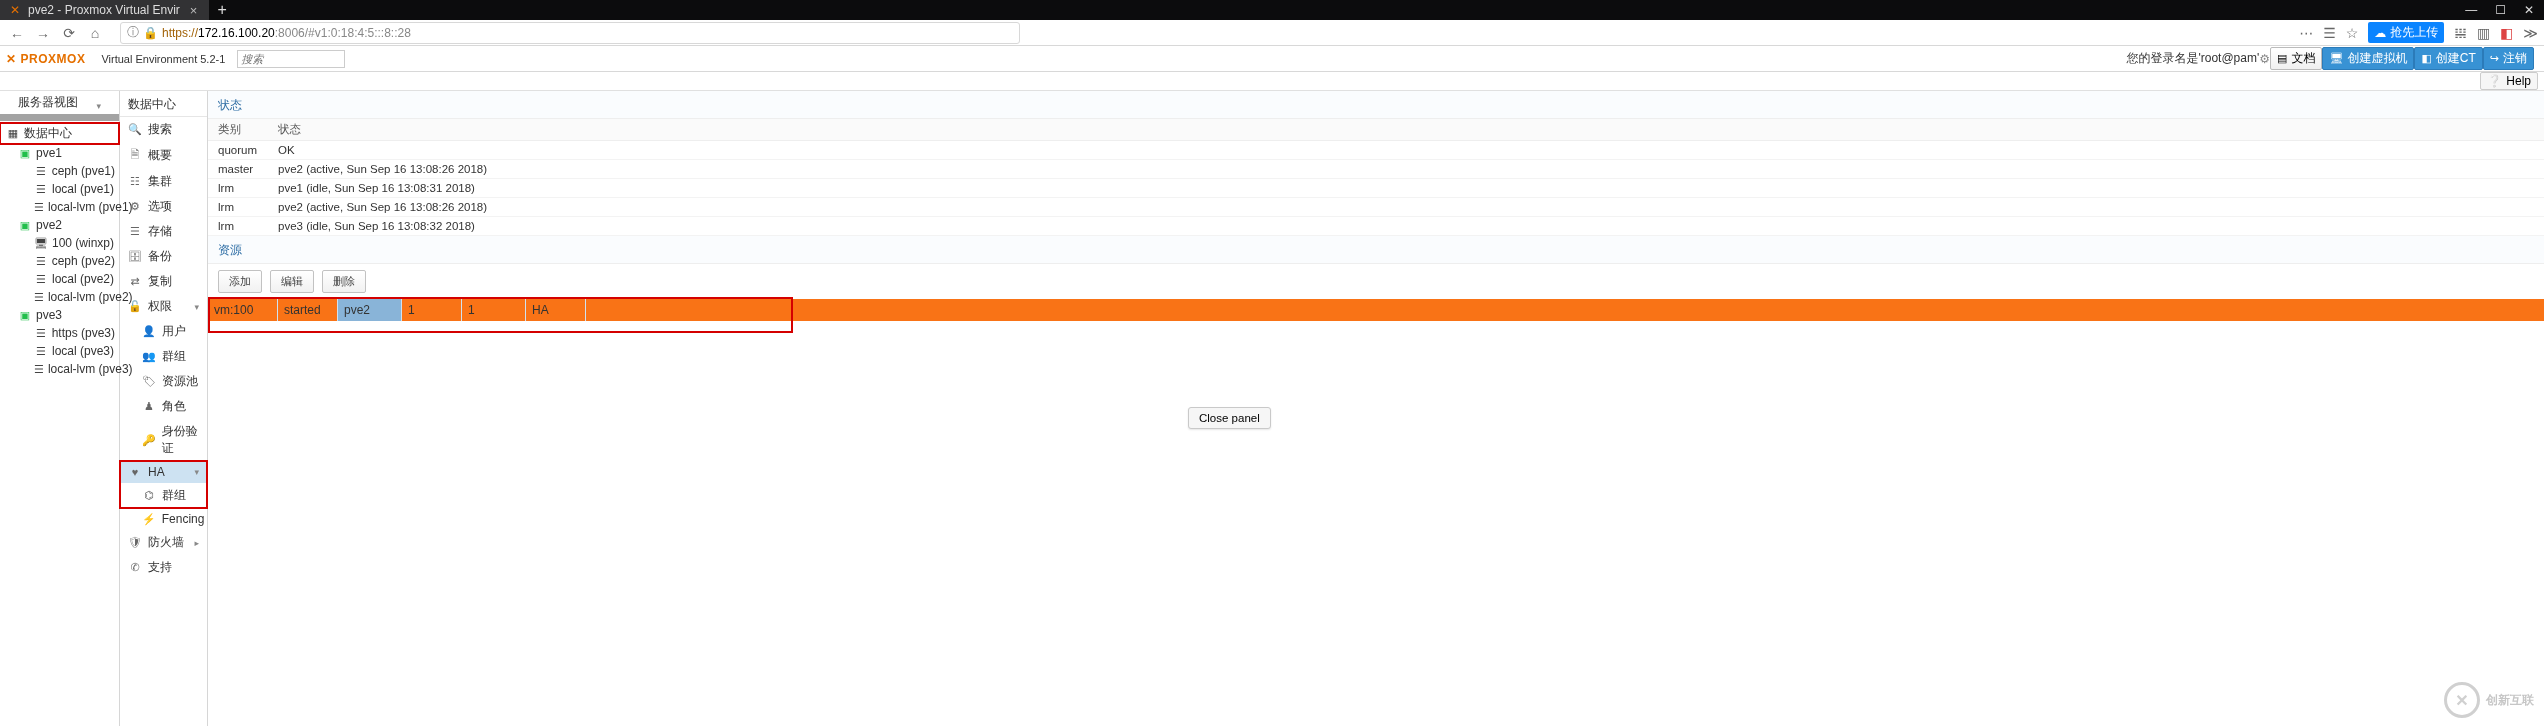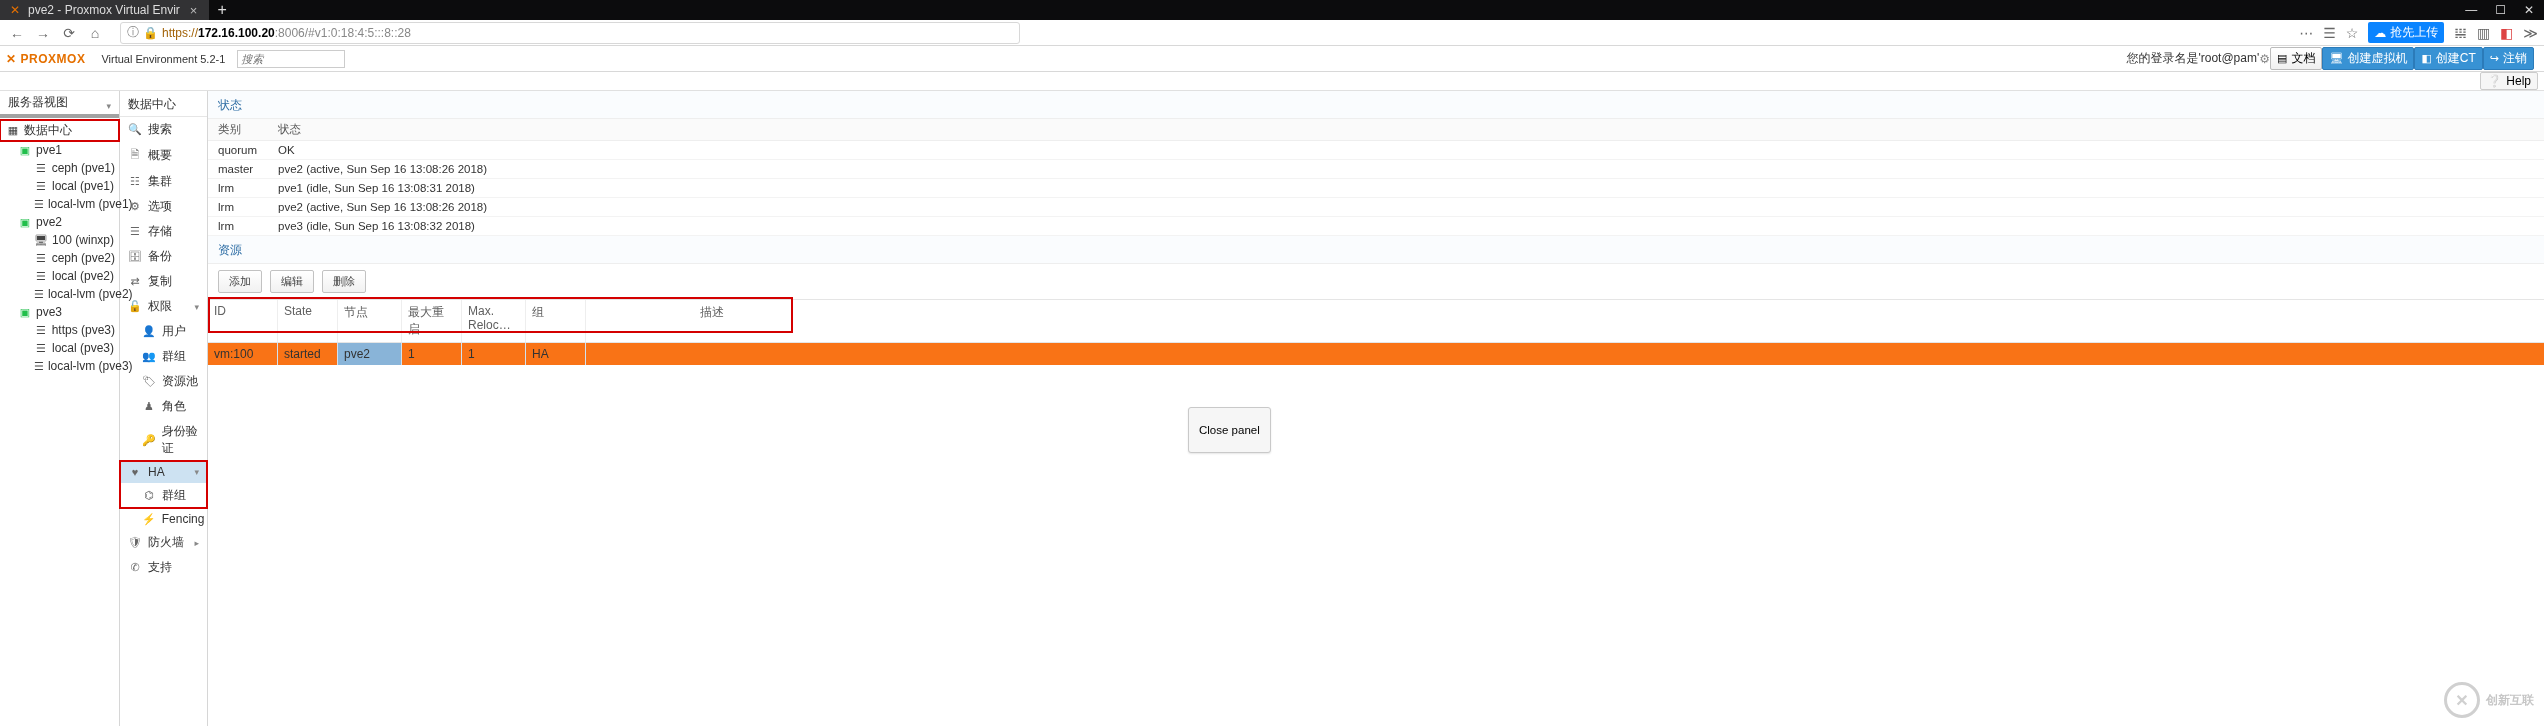--- a/index.html
+++ b/index.html
@@ -13,21 +13,21 @@
 .tab-add { color:#ddd; padding:0 8px; font-size:16px;}
 .winctrl { margin-left:auto; display:flex; gap:18px; padding-right:10px; color:#fff; font-size:10px;}
 .winctrl span{opacity:.85}
 
 
 .urlbar { height: 26px; background:#fff; border-bottom:1px solid #d8d8d8; display:flex; align-items:center; padding:0 6px; gap:4px; color:#555;}
 .navicon { width:22px; text-align:center; color:#666; font-size:14px; }
 .urlfield { flex:0 0 auto; margin-left:10px; display:flex; align-items:center; background:#fff; border:1px solid #d8d8d8; border-radius:3px; height:22px; padding:0 6px; width:900px;}
 .urlfield .lock{color:#12bc00; margin-right:4px;}
 .urlfield .proto{color:#a16207;}
-.urlfield .host{color:#000; font-weight:bold;}
+.urlfield .host{color:#000; font-weight:normal;}
 .urlfield .rest{color:#888;}
 .urlright { margin-left:auto; display:flex; gap:10px; align-items:center;}
 .urlright .ic{color:#666; font-size:14px;}
 .blue-btn { background:#0a84ff; color:#fff; border-radius:2px; padding:2px 6px; display:flex;align-items:center;gap:4px; font-size:11px;}
 
 
 .pmx-header { height: 26px; background:#fff; border-bottom:1px solid #d8d8d8; display:flex; align-items:center; padding:0 6px; gap:6px;}
 .pmx-logo { display:flex; align-items:center; gap:4px; color:#e57000; font-weight:bold; font-size:16px; letter-spacing:0.5px;}
 .pmx-logo .x{color:#e57000;}
 .pmx-ver { color:#333; font-size:11px; margin-left:10px;}
@@ -40,21 +40,21 @@
 .btn .ic{font-size:11px;}
 .btn.last{margin-right:4px;}
 
 
 .helprow{ height:18px; display:flex; justify-content:flex-end; padding-right:6px; align-items:center;}
 .helpbtn{ border:1px solid #ccc; background:#f6f6f6; border-radius:2px; padding:1px 6px; font-size:11px; display:flex;align-items:center;gap:4px;}
 
 
 .columns { flex:1; display:flex; min-height:0; border-top:1px solid #e0e0e0;}
 .col1 { width:120px; border-right:1px solid #d6d6d6; display:flex;flex-direction:column;}
-.col1 .viewsel { border-bottom:4px solid #a3a3a3; padding:3px 8px; display:flex; justify-content:space-between; align-items:flex-end; color:#333;}
+.col1 .viewsel { border-bottom:7px solid #a3a3a3; padding:3px 18px; display:flex; justify-content:space-between; align-items:flex-end; color:#333;}
 .col1 .viewsel .chev{color:#888;font-size:9px;}
 .tree { padding-top:2px; }
 .tree .node{ display:flex; align-items:center; gap:4px; padding:2px 4px; color:#333; white-space:nowrap;}
 .tree .d1{padding-left:6px;}
 .tree .d2{padding-left:18px;}
 .tree .d3{padding-left:34px;}
 .tree .ic{width:14px;text-align:center;color:#444;font-size:11px;}
 .tree .ic.green{color:#21bf4b;}
 .hl-red { outline:2px solid #d40000; outline-offset:-1px; }
 
@@ -80,21 +80,21 @@
 
 .res-head{ display:grid; grid-template-columns:70px 60px 64px 60px 64px 60px 108px 1fr; border-top:1px solid #e5e5e5; border-bottom:1px solid #e5e5e5; color:#606060; font-size:11px;}
 .res-head .cell{ padding:4px 6px; border-right:1px solid #eee;}
 .res-row{ display:grid; grid-template-columns:70px 60px 64px 60px 64px 60px 108px 1fr; background:#f97316; color:#333; font-size:11.5px;}
 .res-row .cell{ padding:4px 6px; border-right:1px solid #d1e1ef;}
 .res-row .cell.selnode{ background:#89b4d8;}
 .res-hl{ position:relative; }
 .res-hl .redbox{ position:absolute; left:0; top:-2px; height:36px; width:585px; border:2px solid #d40000; pointer-events:none;}
 
 .close-panel{ position:absolute; left:980px; top:316px; }
-.cp-btn{ border:1px solid #c9c9c9; background:#f6f6f6; border-radius:3px; padding:16px 10px; font-size:11.5px; box-shadow:0 1px 2px rgba(0,0,0,.1);}
+.cp-btn{ border:1px solid #c9c9c9; background:#f6f6f6; border-radius:3px; padding:4px 10px; font-size:11.5px; box-shadow:0 1px 2px rgba(0,0,0,.1);}
 
 
 .watermark{ position:absolute; right:10px; bottom:8px; display:flex; align-items:center; gap:6px; color:#bdbdbd; font-size:20px; font-weight:bold; opacity:.85; }
 .watermark .circ{ width:36px;height:36px;border:3px solid #c8c8c8;border-radius:50%; display:flex;align-items:center;justify-content:center; font-size:16px; color:#c8c8c8;}
 </style>
 </head>
 <body>
 
 <div class="tabbar">
   <div class="tab">
@@ -357,30 +357,20 @@
       </tbody>
     </table>
 
     <div class="section-title">资源</div>
     <div class="res-toolbar">
       <div class="sbtn">添加</div>
       <div class="sbtn">编辑</div>
       <div class="sbtn">删除</div>
     </div>
     <div class="res-hl">
-      <div class="res-head">
-        <div class="cell">ID</div>
-        <div class="cell">State</div>
-        <div class="cell">节点</div>
-        <div class="cell">最大重启</div>
-        <div class="cell">Max. Reloc…</div>
-        <div class="cell">组</div>
-        <div class="cell" style="border-right:none;"></div>
-        <div class="cell" style="border-right:none;">描述</div>
-      </div>
       <div class="res-row">
         <div class="cell">vm:100</div>
         <div class="cell">started</div>
         <div class="cell selnode">pve2</div>
         <div class="cell">1</div>
         <div class="cell">1</div>
         <div class="cell">HA</div>
         <div class="cell" style="border-right:none;"></div>
         <div class="cell" style="border-right:none;"></div>
       </div>

